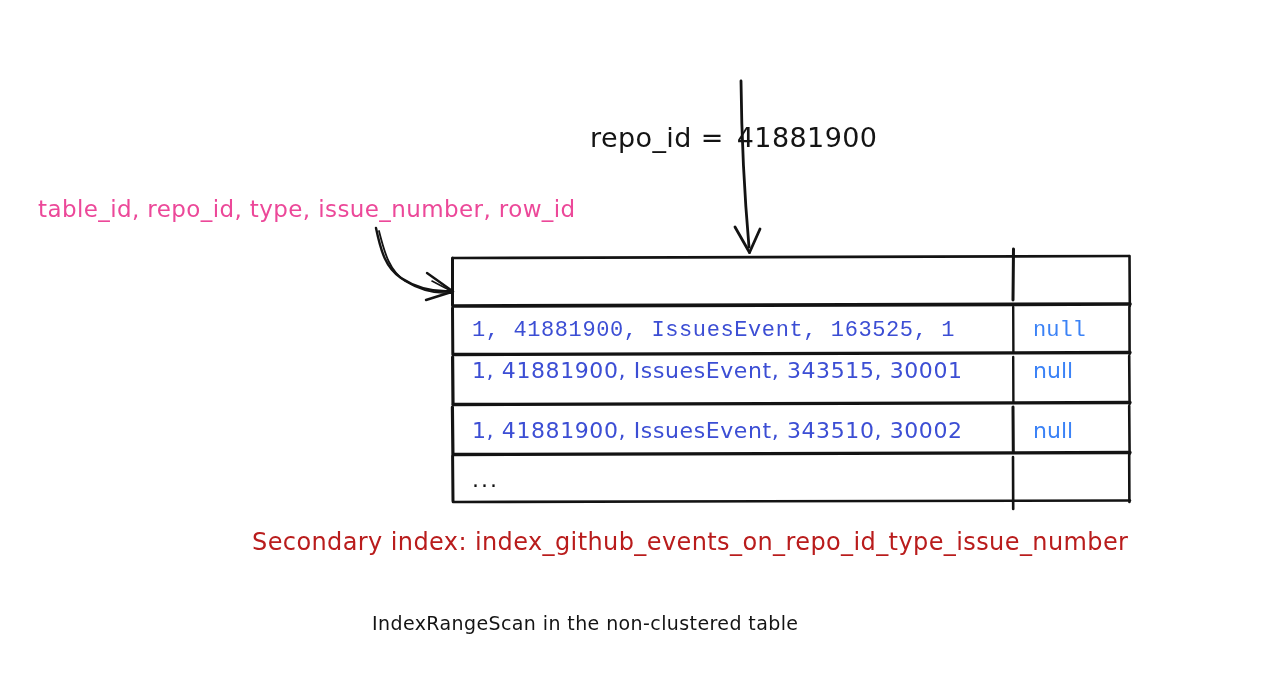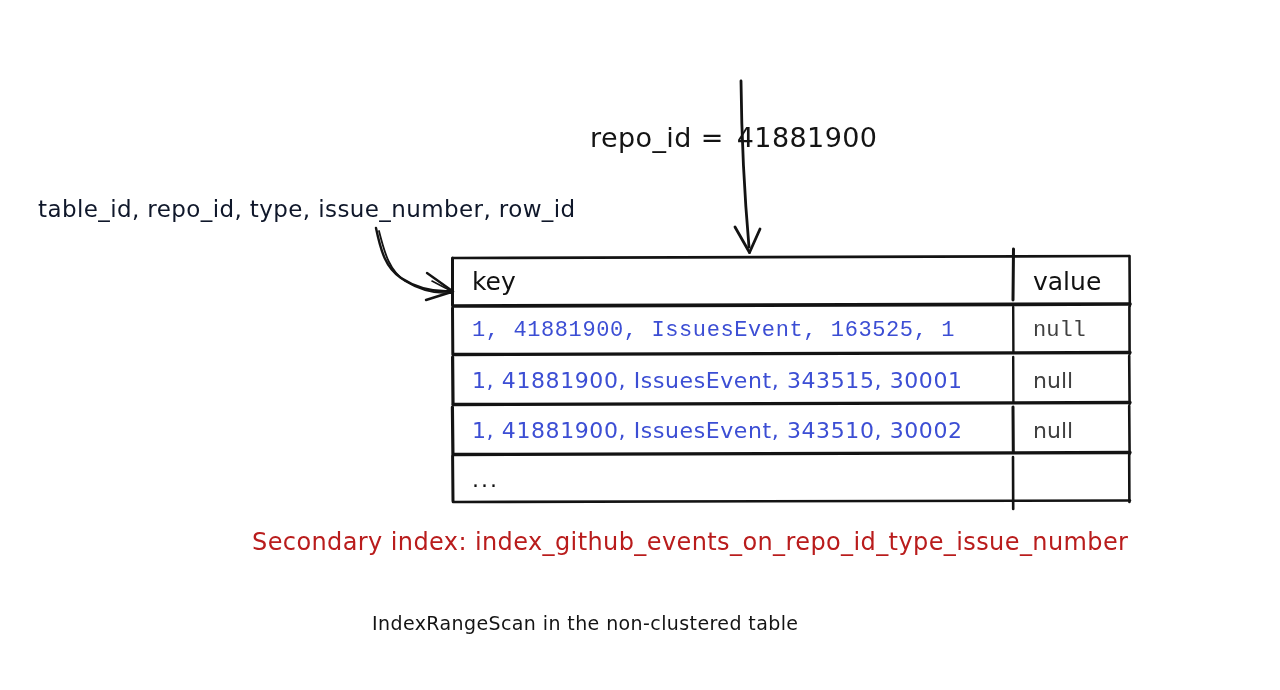--- a/index.html
+++ b/index.html
@@ -44,21 +44,21 @@
     color: #141414;
   }
   #predicate-label .lhs { margin-right: 9px; }
   #predicate-label .rhs { margin-left: 13px; }
 
   
   #index-columns-label {
     left: 38px;
     top: 196px;
     font-size: 23px;
-    color: #0f172a;
+    color: #ec4899;
   }
 
   
   #kv-table {
     position: absolute;
     left: 452px;
     top: 257px;
     width: 678px;
     height: 245px;
   }
@@ -87,21 +87,21 @@
     padding-left: 20px;
   }
   .hdr { font-size: 25px; color: #111111; }
   .keytext {
     font-size: 22px;
     color: #3c4ed4;
     letter-spacing: 0.6px;
   }
   .valtext {
     font-size: 22px;
-    color: #404040;
+    color: #3b82f6;
   }
   .ellipsis {
     font-size: 22px;
     color: #111111;
     letter-spacing: 2px;
   }
 
   
   #index-name-caption {
     left: 252px;
@@ -165,39 +165,31 @@
   </svg>
 
   <div class="txt" id="predicate-label">
     <span class="lhs">repo_id</span><span class="op">=</span><span class="rhs">41881900</span>
   </div>
 
   <div class="txt" id="index-columns-label">table_id, repo_id, type, issue_number, row_id</div>
 
   <div id="kv-table">
 
-    <div class="trow" style="top:0px;height:48px;">
-      <div class="tcell cell-key">
-        <span class="hdr">key</span>
-      </div>
-      <div class="tcell cell-value">
-        <span class="hdr">value</span>
-      </div>
-    </div>
 
     <div class="trow" style="top:49px;height:48px;font-family:Liberation Mono, monospace;">
       <div class="tcell cell-key">
         <span class="keytext">1, 41881900, IssuesEvent, 163525, 1</span>
       </div>
       <div class="tcell cell-value">
         <span class="valtext">null</span>
       </div>
     </div>
 
-    <div class="trow" style="top:99px;height:48px;text-decoration:underline;">
+    <div class="trow" style="top:89px;height:48px;text-decoration:underline;">
       <div class="tcell cell-key">
         <span class="keytext">1, 41881900, IssuesEvent, 343515, 30001</span>
       </div>
       <div class="tcell cell-value">
         <span class="valtext">null</span>
       </div>
     </div>
 
     <div class="trow" style="top:149px;height:48px;">
       <div class="tcell cell-key">

